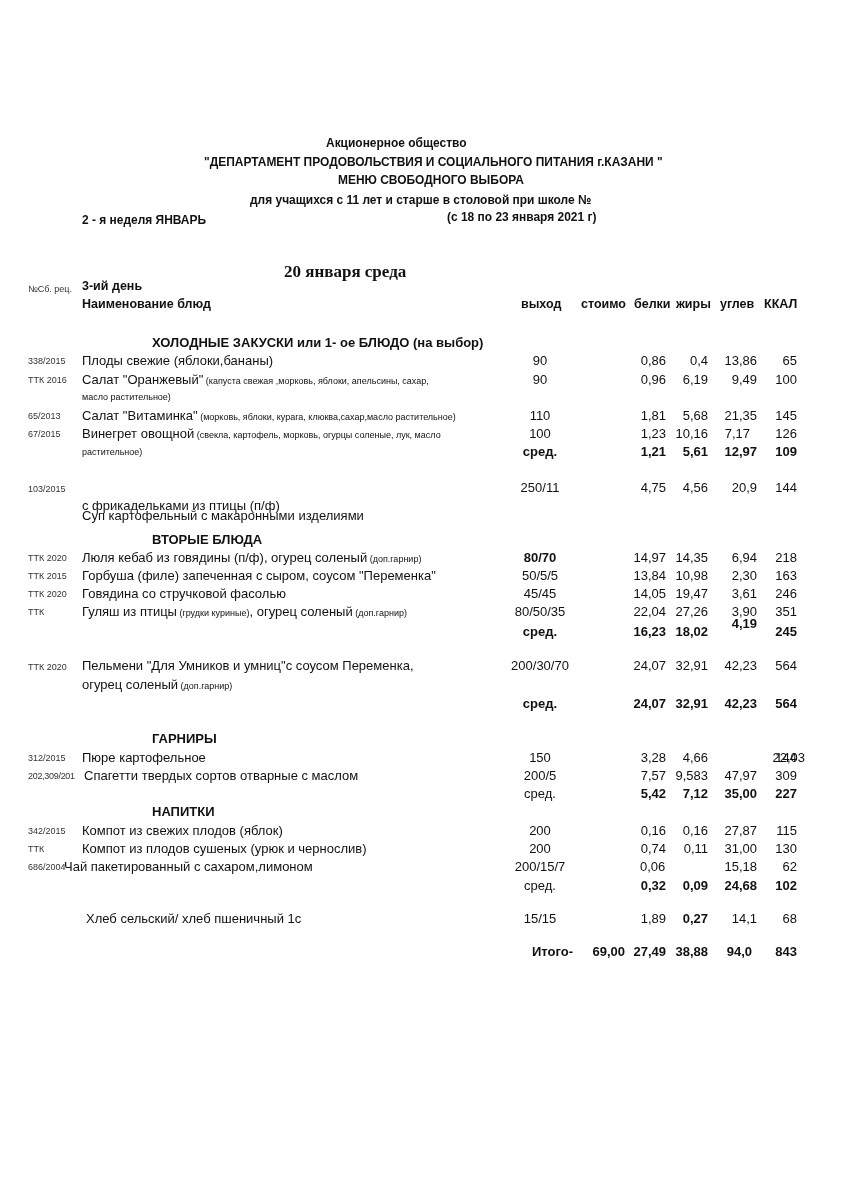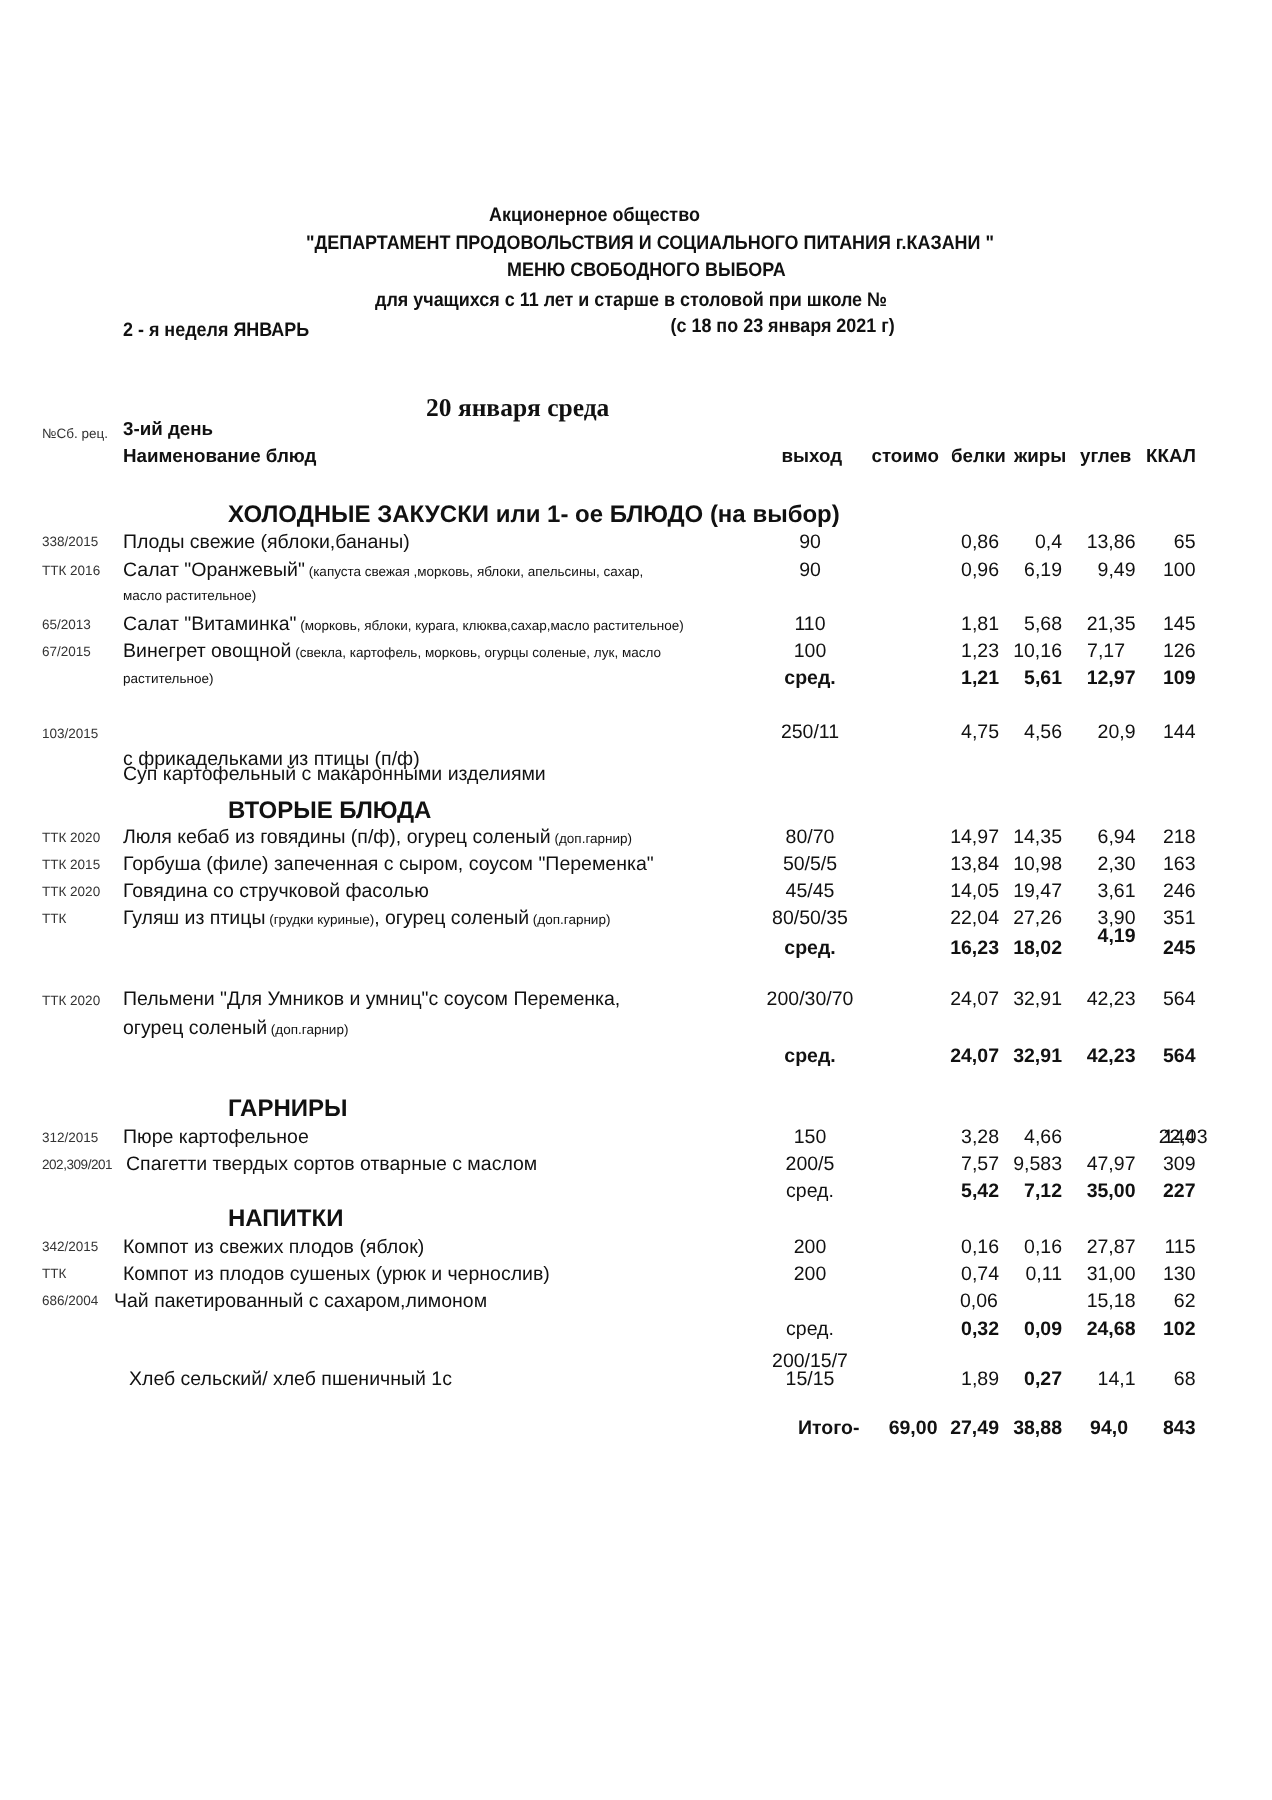--- a/index.html
+++ b/index.html
@@ -6,21 +6,21 @@
     body { width: 848px; height: 1200px; position: relative; overflow: hidden; color: #111; font-family: "Liberation Sans", sans-serif; }
     .abs { position: absolute; white-space: nowrap; }
     .hdr { font-family: "Liberation Sans", sans-serif; font-weight: bold; font-size: 13px; transform: scaleX(0.92); transform-origin: left top; }
     .date-title { font-family: "Liberation Serif", serif; font-weight: bold; font-size: 17px; }
     .code { font-size: 9px; color: #333; }
     .name { font-size: 13px; }
     .name .small { font-size: 9px; }
     .sub { font-size: 9px; }
     .num { font-size: 13px; text-align: right; }
     .bold { font-weight: bold; }
-    .sect { font-weight: bold; font-size: 16px; }
+    .sect { font-weight: bold; font-size: 13px; }
     .colhdr { font-weight: bold; font-size: 12.5px; }
   </style>
 </head>
 <body>
 
 <div class="abs hdr" style="left:326px;top:135px;">Акционерное  общество</div>
 <div class="abs hdr" style="left:204px;top:154px;">"ДЕПАРТАМЕНТ  ПРОДОВОЛЬСТВИЯ И СОЦИАЛЬНОГО ПИТАНИЯ г.КАЗАНИ "</div>
 <div class="abs hdr" style="left:338px;top:172px;">МЕНЮ  СВОБОДНОГО  ВЫБОРА</div>
 <div class="abs hdr" style="left:250px;top:192px;">для  учащихся с 11 лет и старше  в  столовой при школе   №</div>
 <div class="abs hdr" style="left:82px;top:212px;">2 - я неделя  ЯНВАРЬ</div>
@@ -85,21 +85,21 @@
 <div class="abs num" style="left:510px;width:60px;text-align:center;top:480px;">250/11</div>
 <div class="abs num" style="left:616px;width:50px;top:480px;">4,75</div>
 <div class="abs num" style="left:658px;width:50px;top:480px;">4,56</div>
 <div class="abs num" style="left:707px;width:50px;top:480px;">20,9</div>
 <div class="abs num" style="left:757px;width:40px;top:480px;">144</div>
 
 <div class="abs sect" style="left:152px;top:532px;">ВТОРЫЕ  БЛЮДА</div>
 
 <div class="abs code" style="left:28px;top:553px;">ТТК 2020</div>
 <div class="abs name" style="left:82px;top:550px;"><span>Люля кебаб из говядины (п/ф), огурец соленый</span><span class="small"> (доп.гарнир)</span></div>
-<div class="abs num" style="left:510px;width:60px;text-align:center;top:550px;">80/70</div>
+<div class="abs num" style="left:510px;width:60px;text-align:center;top:550px;font-weight:bold;">80/70</div>
 <div class="abs num" style="left:616px;width:50px;top:550px;">14,97</div>
 <div class="abs num" style="left:658px;width:50px;top:550px;">14,35</div>
 <div class="abs num" style="left:707px;width:50px;top:550px;">6,94</div>
 <div class="abs num" style="left:757px;width:40px;top:550px;">218</div>
 
 <div class="abs code" style="left:28px;top:571px;">ТТК 2015</div>
 <div class="abs name" style="left:82px;top:568px;">Горбуша (филе) запеченная с сыром, соусом "Переменка"</div>
 <div class="abs num" style="left:510px;width:60px;text-align:center;top:568px;">50/5/5</div>
 <div class="abs num" style="left:616px;width:50px;top:568px;">13,84</div>
 <div class="abs num" style="left:658px;width:50px;top:568px;">10,98</div>
@@ -179,22 +179,22 @@
 
 <div class="abs code" style="left:28px;top:844px;">ТТК</div>
 <div class="abs name" style="left:82px;top:841px;">Компот из плодов сушеных (урюк и чернослив)</div>
 <div class="abs num" style="left:510px;width:60px;text-align:center;top:841px;">200</div>
 <div class="abs num" style="left:616px;width:50px;top:841px;">0,74</div>
 <div class="abs num" style="left:658px;width:50px;top:841px;">0,11</div>
 <div class="abs num" style="left:707px;width:50px;top:841px;">31,00</div>
 <div class="abs num" style="left:757px;width:40px;top:841px;">130</div>
 
 <div class="abs code" style="left:28px;top:862px;">686/2004</div>
-<div class="abs name" style="left:76px;top:859px;text-align:right;">Чай пакетированный с сахаром,лимоном</div>
-<div class="abs num" style="left:505px;width:70px;text-align:center;top:859px;margin-top:40px;">200/15/7</div>
+<div class="abs name" style="left:64px;top:859px;text-align:right;">Чай пакетированный с сахаром,лимоном</div>
+<div class="abs num" style="left:505px;width:70px;text-align:center;top:859px;">200/15/7</div>
 <div class="abs num" style="left:616px;width:50px;top:859px;text-align:left;left:640px;">0,06</div>
 <div class="abs num" style="left:658px;width:50px;top:859px;"></div>
 <div class="abs num" style="left:707px;width:50px;top:859px;">15,18</div>
 <div class="abs num" style="left:757px;width:40px;top:859px;">62</div>
 
 <div class="abs num" style="left:510px;width:60px;text-align:center;top:878px;">сред.</div>
 <div class="abs num bold" style="left:616px;width:50px;top:878px;">0,32</div>
 <div class="abs num bold" style="left:658px;width:50px;top:878px;">0,09</div>
 <div class="abs num bold" style="left:707px;width:50px;top:878px;">24,68</div>
 <div class="abs num bold" style="left:757px;width:40px;top:878px;">102</div>

